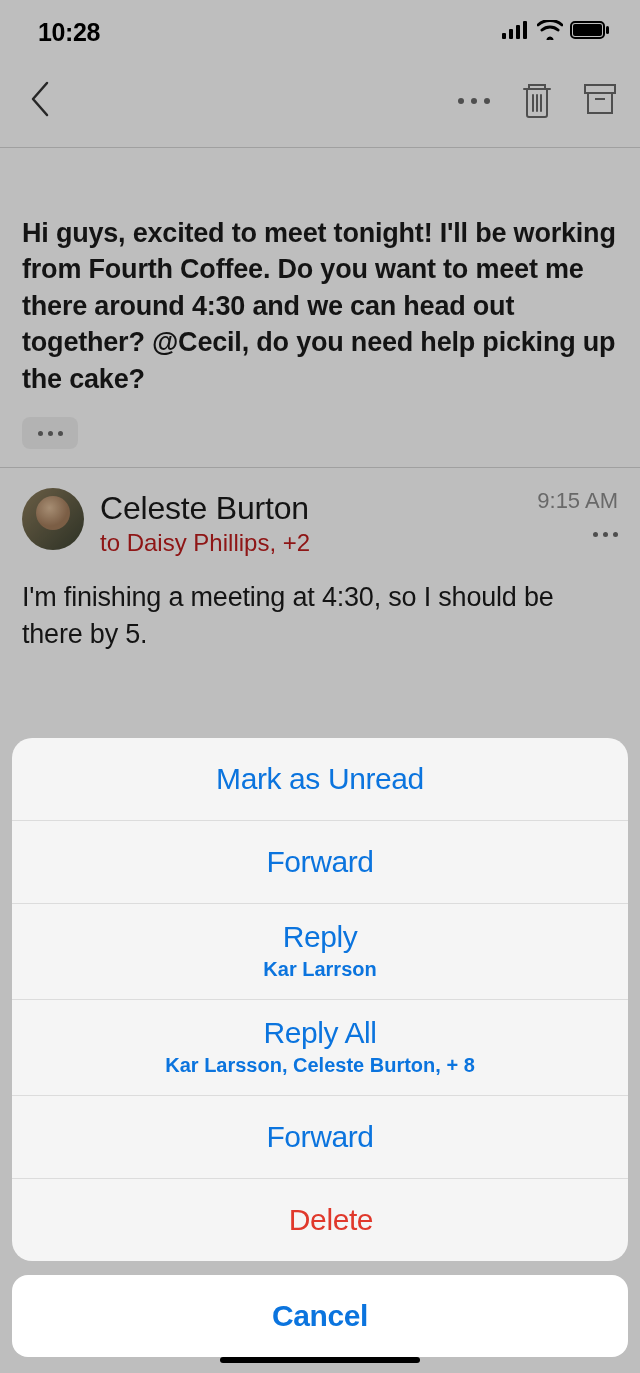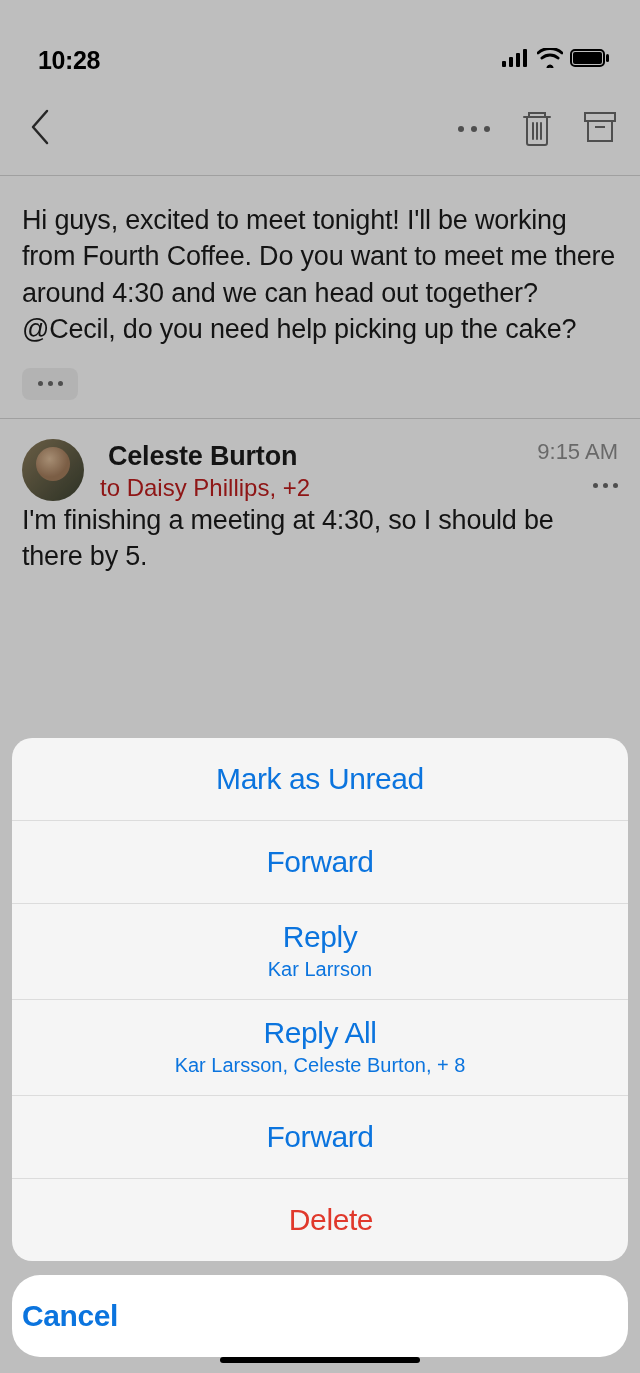--- a/index.html
+++ b/index.html
@@ -16,21 +16,20 @@
       top: 0; left: 0; right: 0; bottom: 0;
       background: #f7f7f7;
       filter: brightness(0.77);
     }
     .status-bar {
       display: flex;
       justify-content: space-between;
       align-items: center;
       padding: 14px 30px 8px 38px;
       height: 58px;
-      margin-top: 28px;
     }
     .status-time {
       font-size: 25px;
       font-weight: 600;
       letter-spacing: -0.4px;
     }
     .status-icons {
       display: flex;
       align-items: center;
       gap: 7px;
@@ -54,22 +53,23 @@
     }
     .nav-icon { color: #555; }
     .email-body {
       padding: 26px 22px 18px;
       border-bottom: 1px solid #d0d0d0;
     }
     .email-text {
       font-size: 27px;
       line-height: 1.35;
       color: #1a1a1a;
-      font-weight: 400;
+      font-weight: 700;
       letter-spacing: -0.2px;
+      margin-top: 41px;
     }
     .more-pill {
       margin-top: 20px;
       width: 56px;
       height: 32px;
       background: #e9e9e9;
       border-radius: 8px;
       display: flex;
       align-items: center;
       justify-content: center;
@@ -98,39 +98,39 @@
     .avatar::after {
       content: "";
       position: absolute;
       top: 8px; left: 14px;
       width: 34px; height: 34px;
       border-radius: 50%;
       background: radial-gradient(circle at 40% 35%, #d8b896 0%, #a07a5a 60%);
     }
     .reply-info { flex: 1; padding-top: 2px; }
     .reply-sender {
-      font-size: 27px;
+      font-size: 32px;
       color: #1a1a1a;
-      font-weight: 700;
+      font-weight: 400;
       letter-spacing: -0.2px;
-      margin-left: 8px;
     }
     .reply-to {
       font-size: 24px;
       color: #b91c1c;
       margin-top: 2px;
     }
     .reply-meta { text-align: center; }
     .reply-time { font-size: 22px; color: #888; }
     .reply-more { margin-top: 18px; }
     .reply-more .three-dots { justify-content: flex-end; }
     .reply-body {
       font-size: 27px;
       line-height: 1.35;
       color: #1a1a1a;
+      margin-top: 22px;
       letter-spacing: -0.2px;
     }
     
     .sheet-overlay {
       position: absolute;
       left: 0; right: 0; bottom: 0;
       padding: 0 12px 16px;
       margin-top: 32px;
     }
     .sheet {
@@ -148,29 +148,29 @@
     .sheet-title {
       font-size: 30px;
       color: #0b74de;
       font-weight: 400;
       letter-spacing: -0.4px;
     }
     .sheet-sub {
       font-size: 20px;
       color: #0b74de;
       margin-top: 4px;
-      font-weight: 400;
+      font-weight: 700;
     }
     .sheet-option.tall { padding: 16px 10px 18px; }
     .sheet-option.danger .sheet-title { color: #e0382b; }
     .cancel-btn {
       margin-top: 14px;
       background: #fff;
-      border-radius: 28px;
-      text-align: left;
+      border-radius: 16px;
+      text-align: center;
       padding: 24px 10px;
       cursor: pointer;
     }
     .cancel-title {
       font-size: 30px;
       font-weight: 600;
       color: #0b74de;
       letter-spacing: -0.4px;
     }
     .home-indicator {

